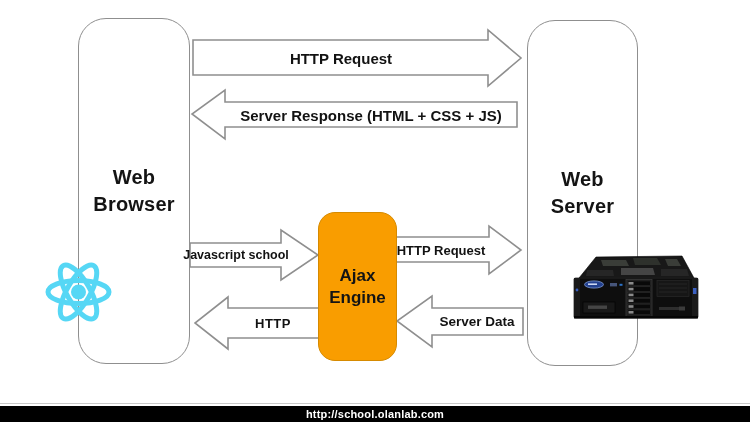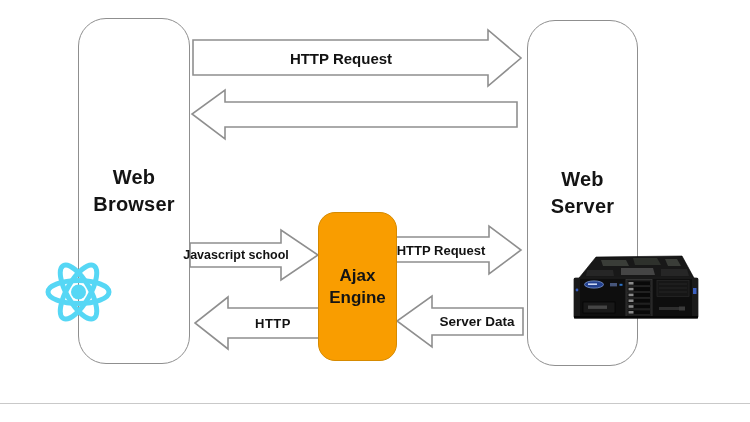--- a/index.html
+++ b/index.html
@@ -64,20 +64,21 @@
     <span>Web</span>
     <span>Server</span>
   </div>
 
   <div class="node" id="ajax-box">
     <span>Ajax</span>
     <span>Engine</span>
   </div>
 
   <div class="alabel" id="lbl-http-top">HTTP Request</div>
+  <div class="alabel" id="lbl-response">Server Response (HTML + CSS + JS)</div>
   <div class="alabel" id="lbl-js-calls">Javascript school</div>
   <div class="alabel" id="lbl-data">HTTP</div>
   <div class="alabel" id="lbl-http-mid">HTTP Request</div>
   <div class="alabel" id="lbl-server-data">Server Data</div>
 
   <svg id="react-logo" viewBox="-33.5 -31 67 62" xmlns="http://www.w3.org/2000/svg">
     <g fill="none" stroke="#56D7F5" stroke-width="5">
       <ellipse rx="30.5" ry="11.5"></ellipse>
       <ellipse rx="30.5" ry="11.5" transform="rotate(60)"></ellipse>
       <ellipse rx="30.5" ry="11.5" transform="rotate(120)"></ellipse>
@@ -129,14 +130,17 @@
     <rect x="88" y="57" width="20" height="3" fill="#2e2e2e"></rect>
     <rect x="108" y="56.5" width="6" height="4" fill="#3b3b3b"></rect>
 
     <rect x="12" y="52" width="32" height="11" fill="#181818" stroke="#000" stroke-width="0.6"></rect>
     <rect x="17" y="55.5" width="19" height="3.4" fill="#454545"></rect>
 
     <rect x="3" y="66" width="124" height="2.5" fill="#050505"></rect>
   </svg>
 
   <div class="footer-line"></div>
+  <div class="footer">
+    <span class="footer-text">http://school.olanlab.com</span>
+  </div>
 
 </div>
 
 </body></html>

